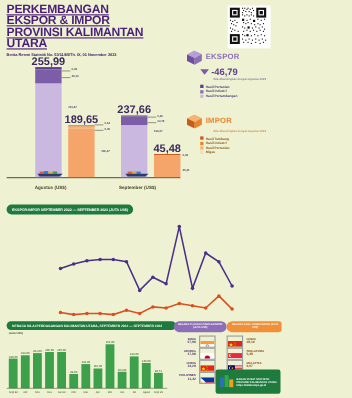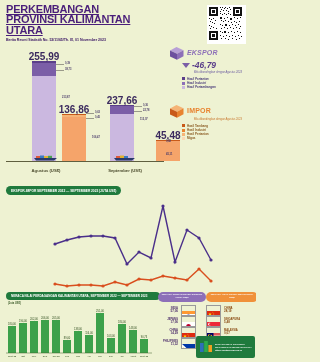--- a/index.html
+++ b/index.html
@@ -24,21 +24,21 @@
     letter-spacing:-0.05px;
   }
   .qr{
     position:absolute;right:10px;top:5px;width:37px;height:37px;
     background:#fff;padding:1px;
   }
   .qr svg{display:block;}
 
   
   .panel{position:absolute;}
-  .panel-ekspor{left:170px;top:46px;width:82px;font-style:italic;}
+  .panel-ekspor{left:170px;top:46px;width:82px;}
   .panel-impor{left:170px;top:104px;width:82px;}
   .p-head{display:flex;align-items:center;gap:3px;}
   .cube{width:14px;height:13px;position:relative;flex:0 0 auto;}
   .p-label{font-size:7px;font-weight:bold;letter-spacing:0.2px;}
   .p-label.ek{color:#8d6fb8;}
   .p-label.im{color:#e8832f;}
   .p-val{display:flex;align-items:center;gap:2px;margin-left:12px;margin-top:1px;}
   .tri{width:0;height:0;border-left:4px solid transparent;border-right:4px solid transparent;}
   .tri.ek{border-top:5px solid #7b5ea7;}
   .tri.im{border-top:5px solid #e8832f;}
@@ -109,20 +109,21 @@
   .logotx{color:#fff;font-size:2.4px;line-height:3px;font-weight:bold;}
 </style>
 </head>
 <body>
 
 <div class="wrap">
 
   <div class="header">
     <div class="h-title">
       <div>PERKEMBANGAN</div>
+      <div>EKSPOR &amp; IMPOR</div>
       <div>PROVINSI KALIMANTAN UTARA</div>
     </div>
     <div class="h-sub">Berita Resmi Statistik No. 53/11/65/Th. IX, 01 November 2023</div>
   </div>
 
   <div class="qr">
     <svg width="35" height="35" viewBox="0 0 35 35">
       <rect width="35" height="35" fill="#fff"></rect>
       <g fill="#111">
         <rect x="1" y="1" width="9" height="9"></rect>
@@ -293,21 +294,21 @@
       <div class="seg" style="height:13px;background:#7b5ea7;"></div>
       <div class="seg" style="height:85px;background:#cbb8e0;"></div>
     </div>
     <div class="lead" style="left:56px;top:6px;width:8px;"></div>
     <div class="slab" style="left:65px;top:4px;">0,39</div>
     <div class="lead" style="left:56px;top:12px;width:8px;"></div>
     <div class="slab" style="left:65px;top:10px;">38,73</div>
     <div class="slab" style="left:62px;top:38px;">213,87</div>
 
     <div class="bar" style="left:62px;height:47px;">
-      <div class="bar-total" style="top:-10px;">136,86</div>
+      <div class="bar-total" style="top:-10px;">189,65</div>
       <div class="seg" style="height:1.5px;background:#c85a1a;"></div>
       <div class="seg" style="height:2px;background:#f5b476;"></div>
       <div class="seg" style="height:43.5px;background:#f5a46a;"></div>
     </div>
     <div class="lead" style="left:86px;top:55px;width:8px;"></div>
     <div class="slab" style="left:95px;top:53px;">0,63</div>
     <div class="lead" style="left:86px;top:60px;width:8px;"></div>
     <div class="slab" style="left:95px;top:58px;">0,45</div>
     <div class="slab" style="left:92px;top:78px;">106,47</div>
 
@@ -316,21 +317,21 @@
       <div class="seg" style="height:1.5px;background:#5b3f8a;"></div>
       <div class="seg" style="height:8px;background:#7b5ea7;"></div>
       <div class="seg" style="height:46.5px;background:#cbb8e0;"></div>
     </div>
     <div class="lead" style="left:134px;top:48px;width:8px;"></div>
     <div class="slab" style="left:143px;top:46px;">0,36</div>
     <div class="lead" style="left:134px;top:53px;width:8px;"></div>
     <div class="slab" style="left:143px;top:51px;">22,78</div>
     <div class="slab" style="left:140px;top:60px;">113,07</div>
 
-    <div class="bar" style="left:156px;height:21px;">
+    <div class="bar" style="left:140px;height:21px;">
       <div class="bar-total" style="top:-10px;">45,48</div>
       <div class="seg" style="height:1.5px;background:#c85a1a;"></div>
       <div class="seg" style="height:19.5px;background:#f5a46a;"></div>
     </div>
     <div class="slab" style="left:166px;top:82px;">0,48</div>
     <div class="slab" style="left:166px;top:95px;">45,11</div>
 
     <svg class="boat" style="left:33px;" viewBox="0 0 26 7">
       <rect x="3" y="2" width="4" height="2" fill="#e05a3a"></rect>
         <rect x="7" y="1.5" width="4" height="2.5" fill="#3a7ac0"></rect>

